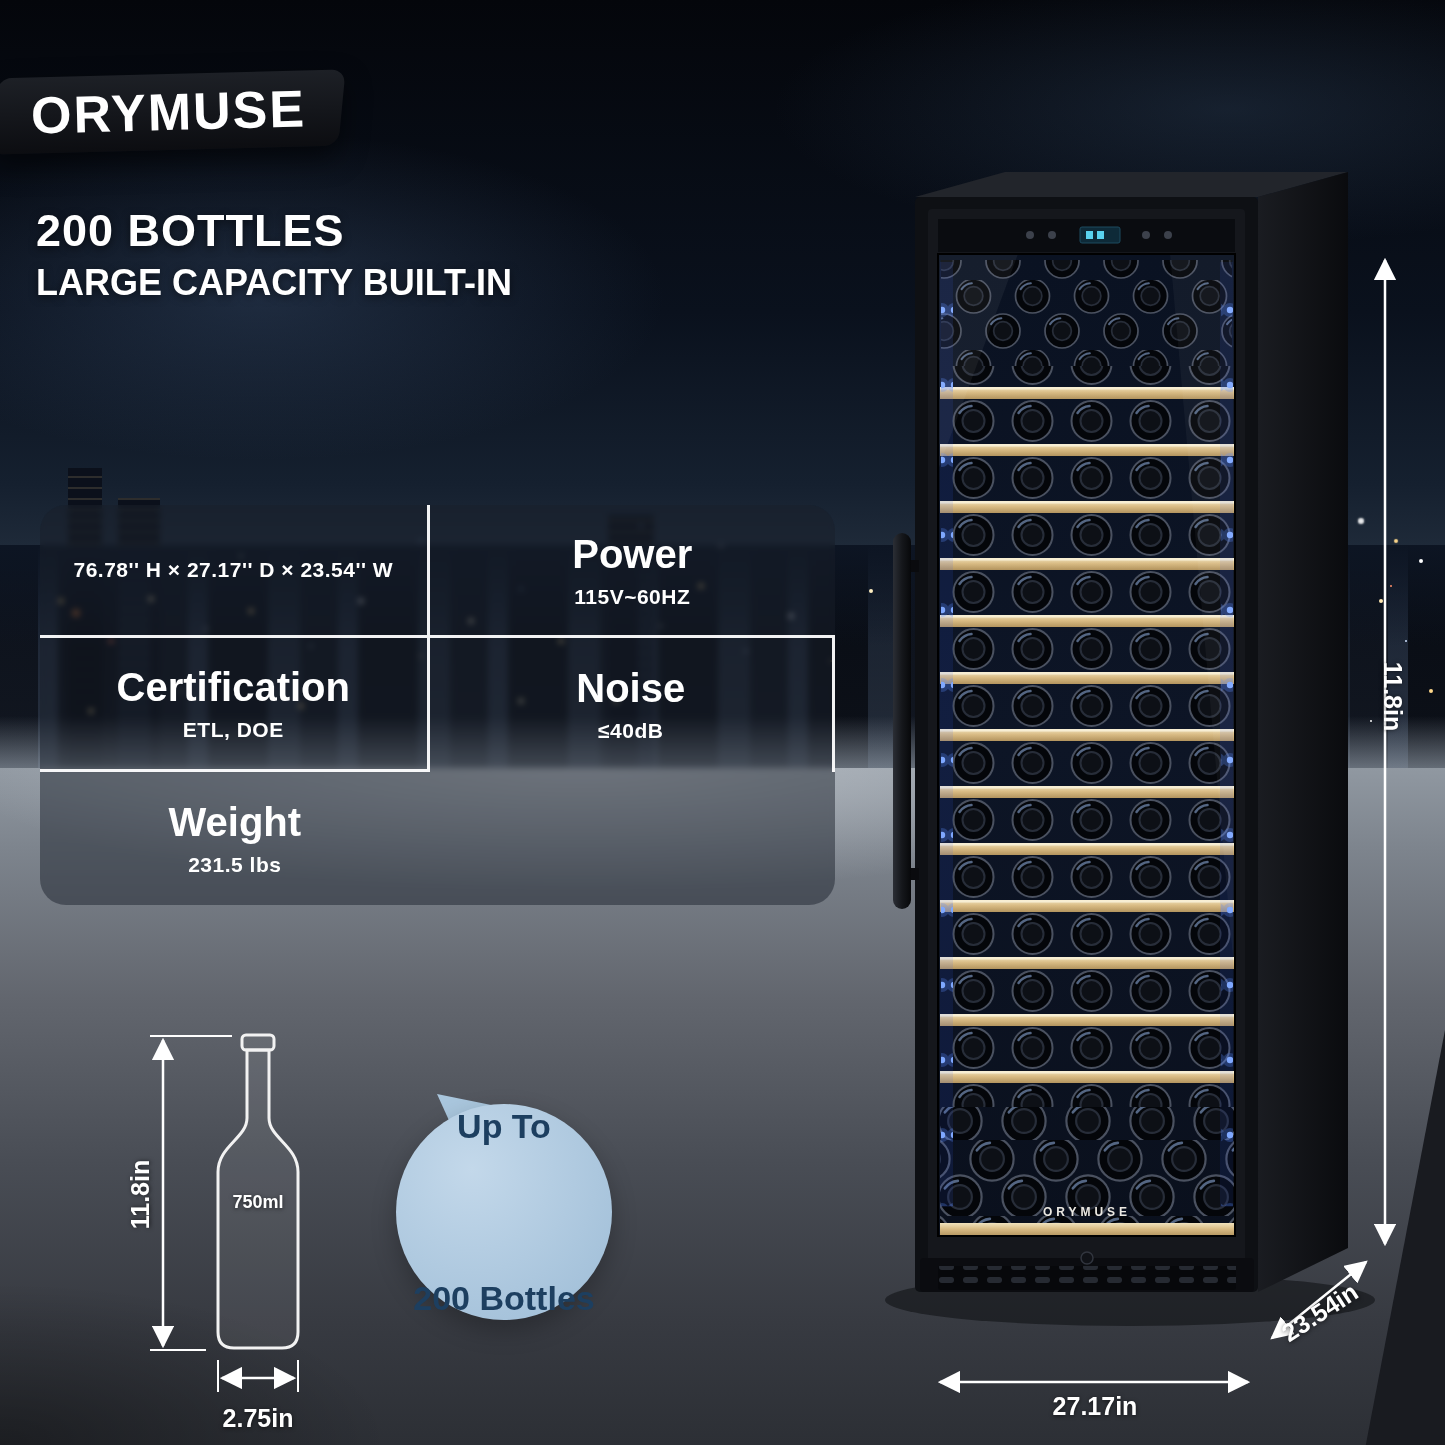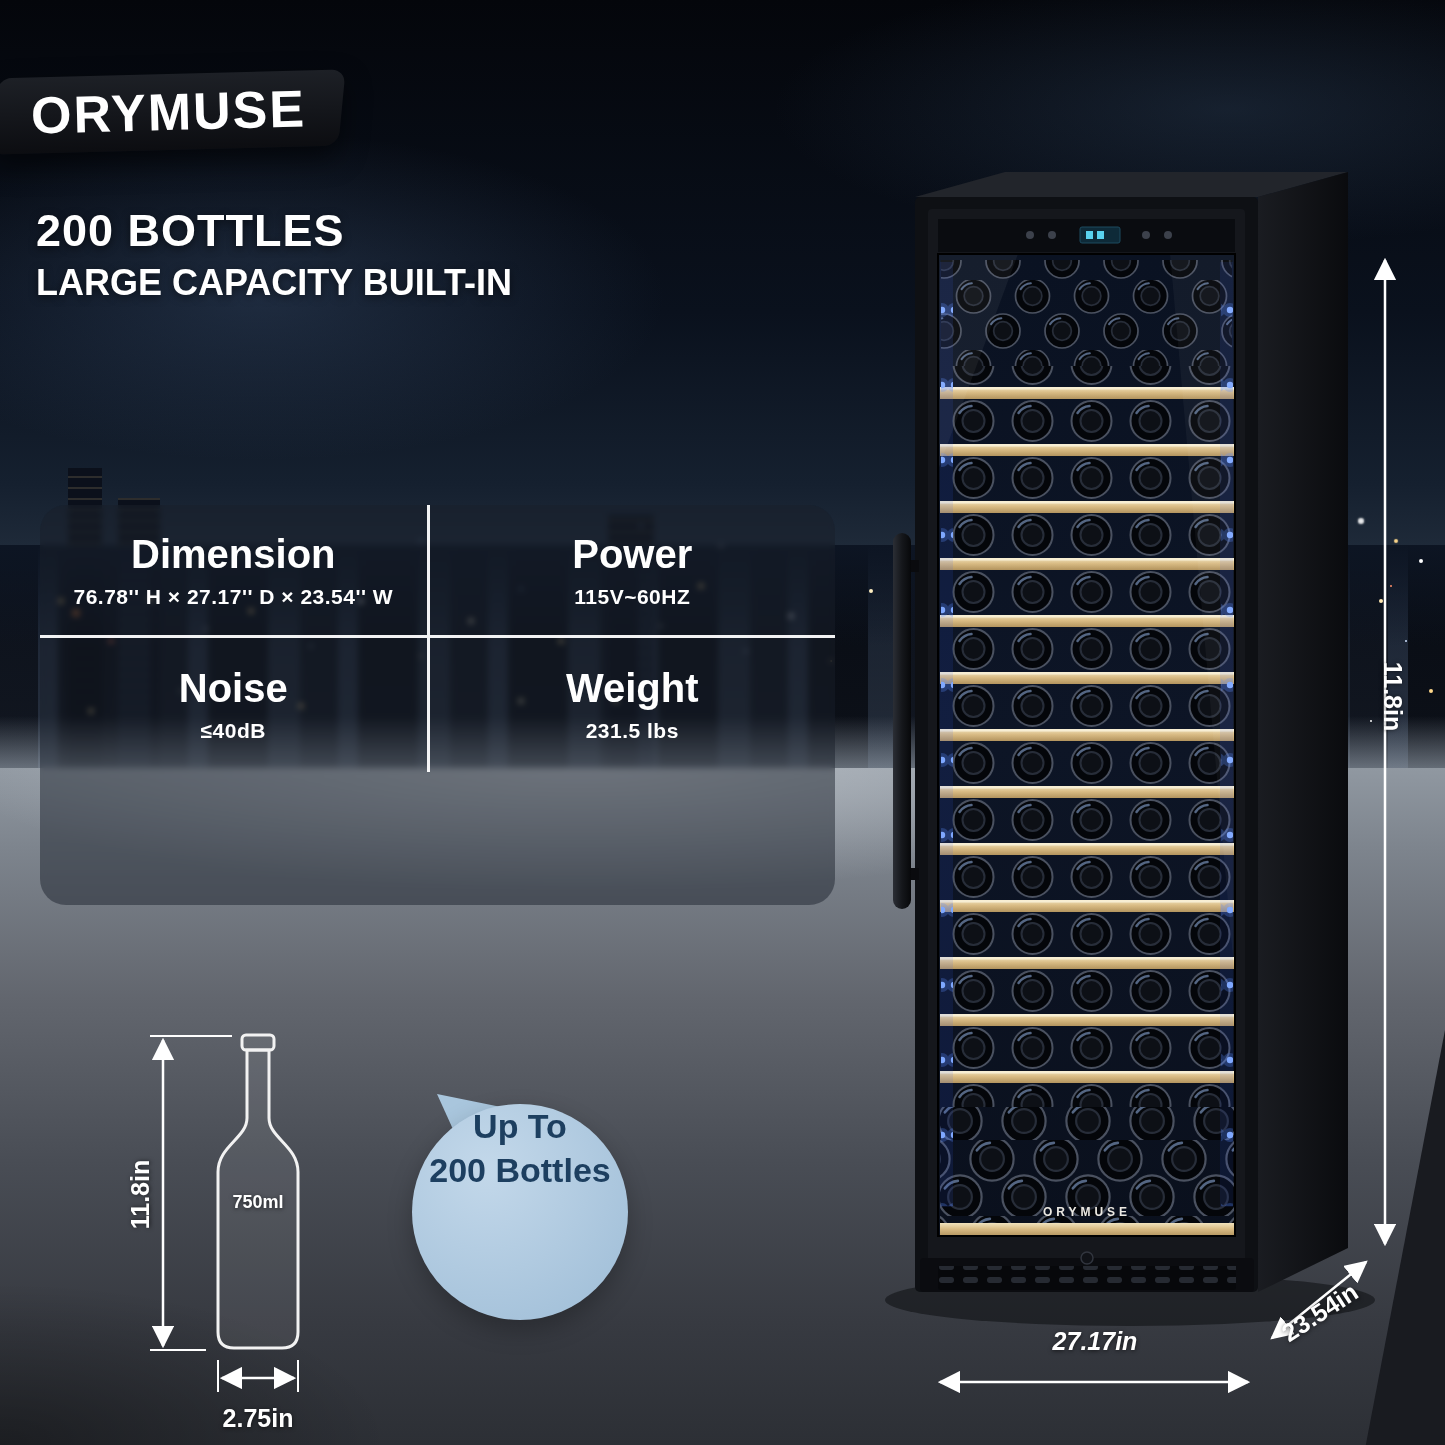--- a/index.html
+++ b/index.html
@@ -72,26 +72,26 @@
   .spec-title{font-size:40px;font-weight:800;}
   .spec-value{font-size:21px;font-weight:700;letter-spacing:.5px;}
 
   .rot90{transform:rotate(90deg);}
   .rot-90{transform:rotate(-90deg);}
   .dim-label{font-weight:700;font-size:25px;text-align:center;text-shadow:0 1px 4px rgba(0,0,0,.6);}
   .lbl-bottle-h{left:100px;top:1180px;width:80px;}
   .lbl-bottle-v{left:210px;top:1192px;width:96px;font-size:18px;}
   .lbl-bottle-w{left:210px;top:1404px;width:96px;}
   .lbl-fridge-h{left:1352px;top:682px;width:80px;}
-  .lbl-fridge-w{left:1028px;top:1327px;width:134px;font-style:italic;}
+  .lbl-fridge-w{left:1028px;top:1392px;width:134px;}
   .lbl-fridge-d{left:1255px;top:1298px;width:130px;transform:rotate(-33deg);}
 
-  .badge-circle{left:412px;top:1104px;width:216px;height:216px;border-radius:50%;
+  .badge-circle{left:396px;top:1104px;width:216px;height:216px;border-radius:50%;
        background:radial-gradient(circle at 35% 30%,#c3d8ea,#9dbcd6);
-       display:flex;flex-direction:column;align-items:center;justify-content:flex-start;
+       display:flex;flex-direction:column;align-items:center;justify-content:space-between;
        color:#1d3f60;font-weight:800;font-size:34px;line-height:1.3;box-shadow:0 10px 24px rgba(0,0,0,.25);}
   .fridge-brand{left:1012px;top:1205px;width:150px;text-align:center;font-size:12px;
        letter-spacing:4px;color:#ece9e2;font-weight:700;}
 </style>
 </head>
 <body>
 
 <div class="stage">
 
   <div class="sky"></div>
@@ -221,26 +221,29 @@
 
   <div class="ov logo-badge">
     <span>ORYMUSE</span>
   </div>
 
   <div class="ov hl hl1">200 BOTTLES</div>
   <div class="ov hl hl2">LARGE CAPACITY BUILT-IN</div>
 
   <div class="ov spec-panel">
     <div class="spec-cell bb br">
-      <div class="spec-title">Dimension</div>
       <div class="spec-value">76.78'' H × 27.17'' D × 23.54'' W</div>
     </div>
     <div class="spec-cell bb">
       <div class="spec-title">Power</div>
       <div class="spec-value">115V~60HZ</div>
+    </div>
+    <div class="spec-cell bb br">
+      <div class="spec-title">Certification</div>
+      <div class="spec-value">ETL, DOE</div>
     </div>
     <div class="spec-cell br">
       <div class="spec-title">Noise</div>
       <div class="spec-value">≤40dB</div>
     </div>
     <div class="spec-cell">
       <div class="spec-title">Weight</div>
       <div class="spec-value">231.5 lbs</div>
     </div>
   </div>

